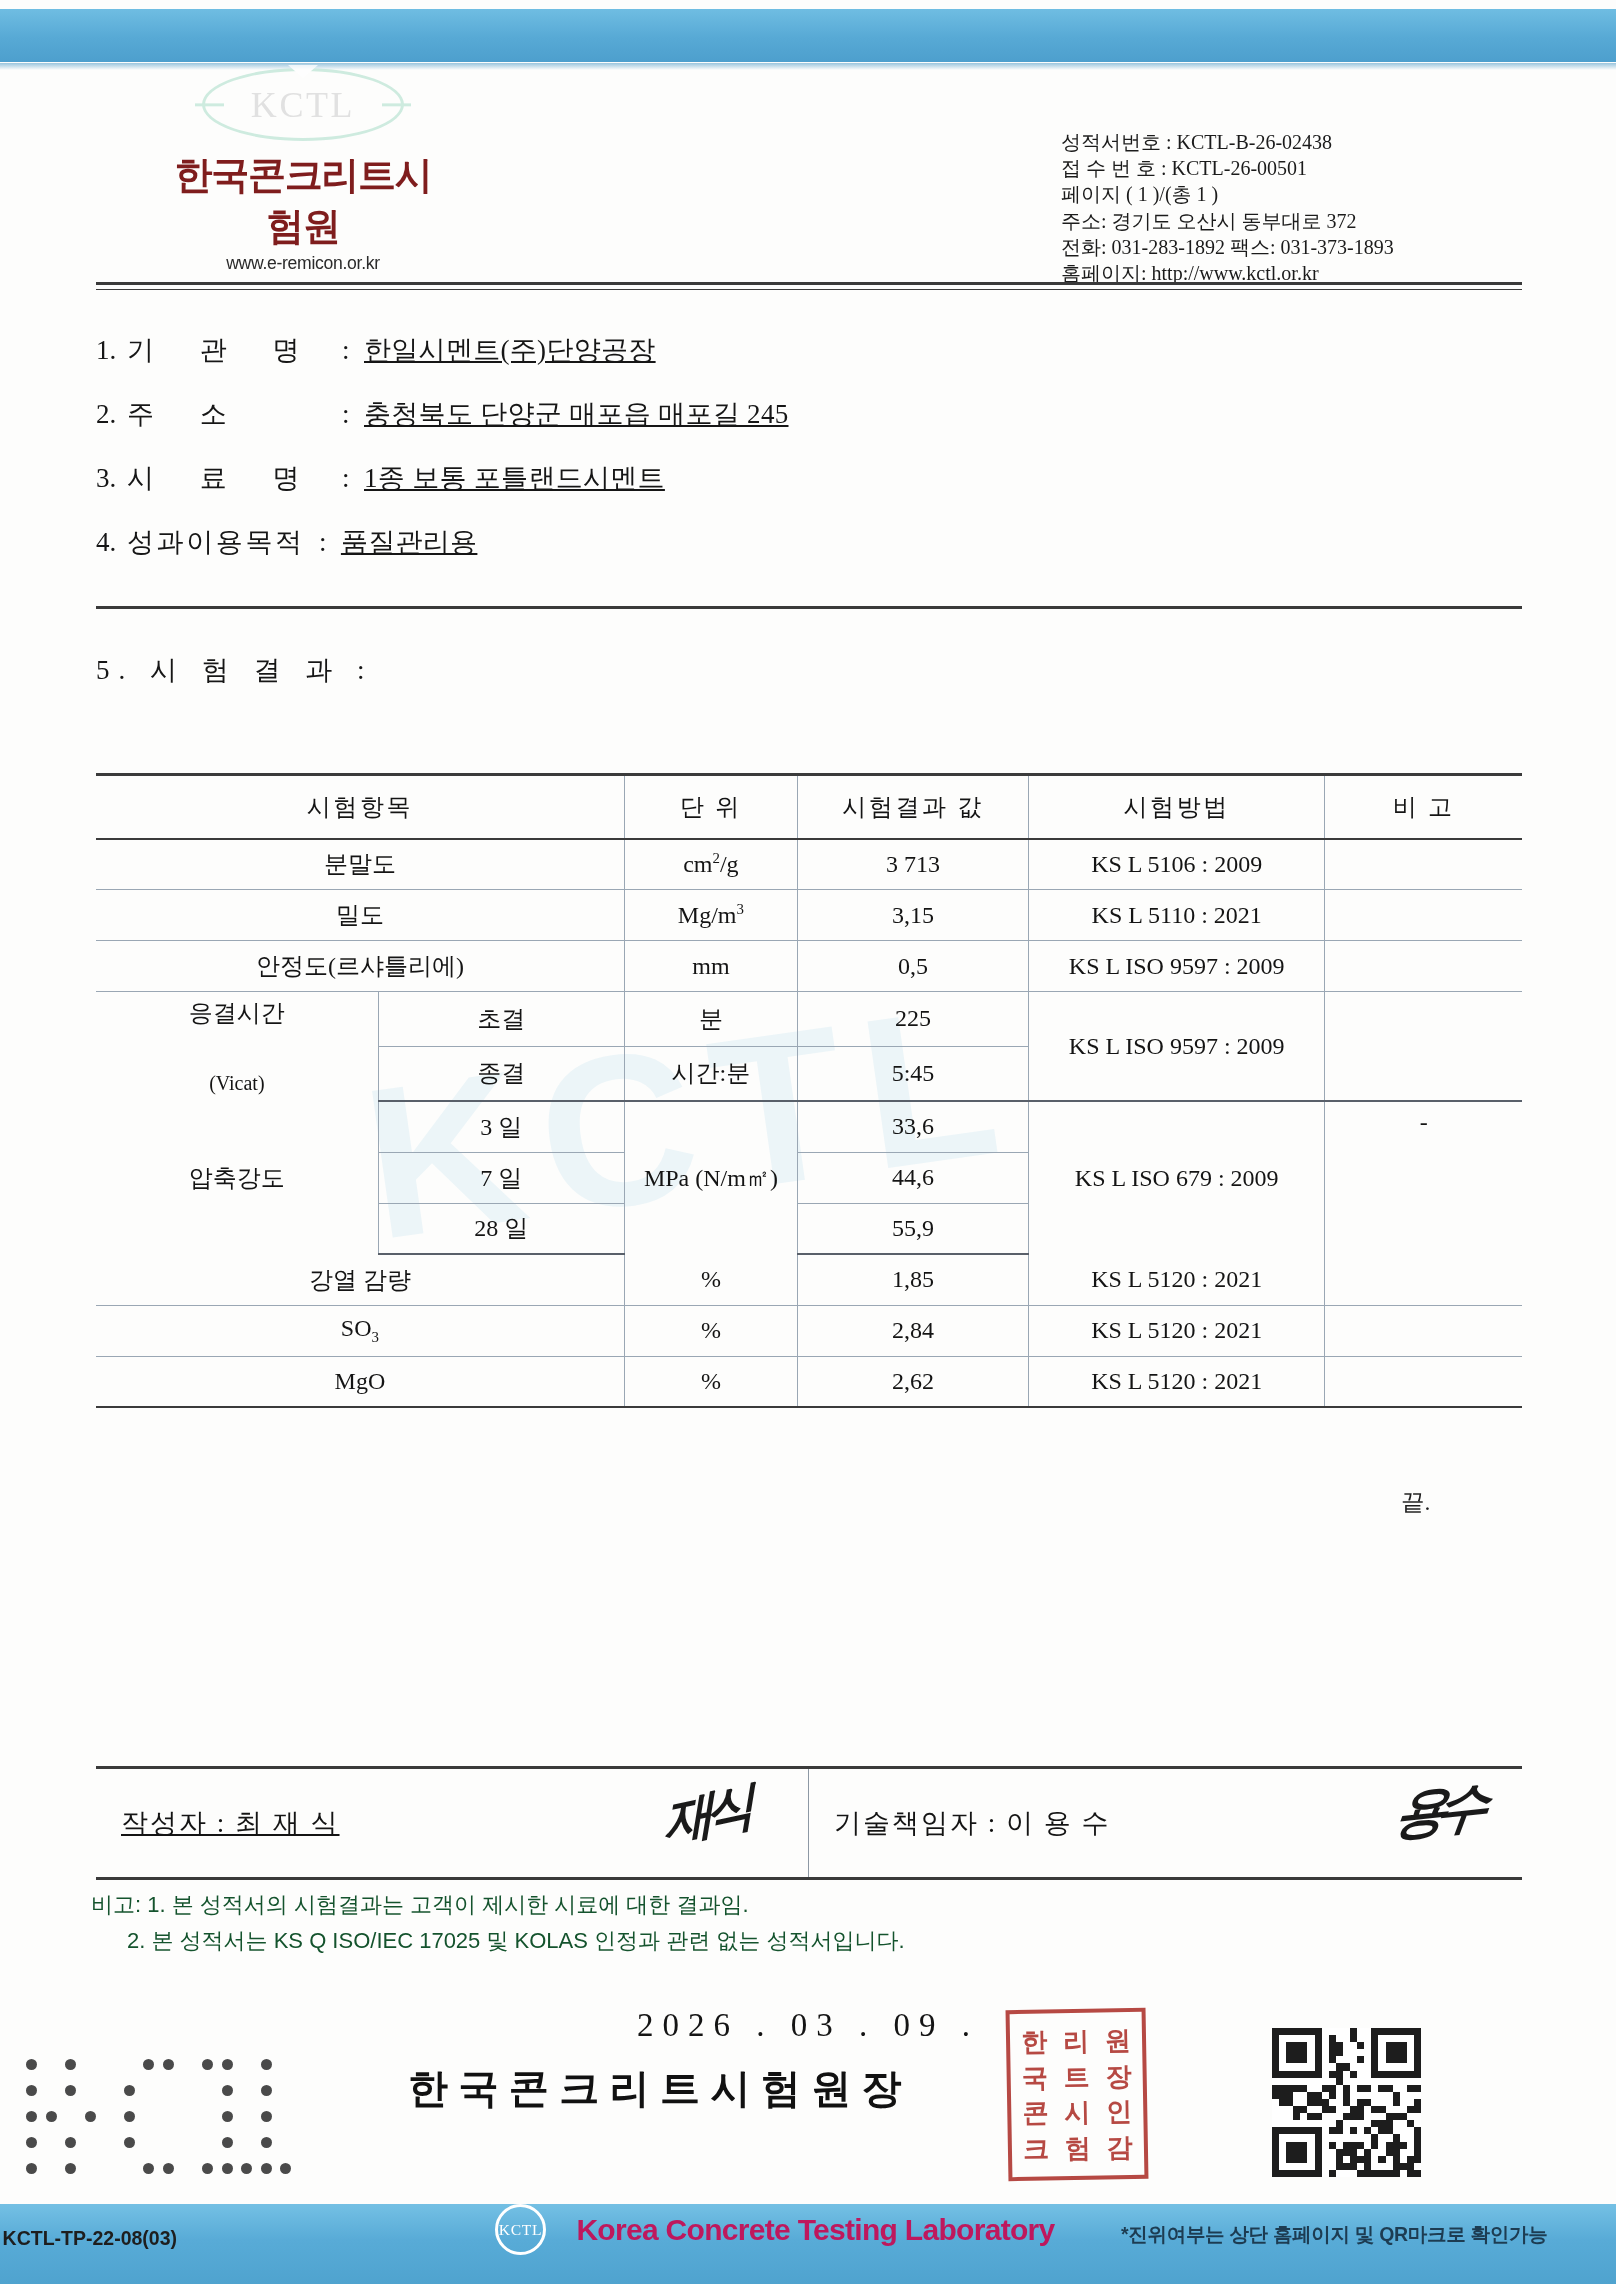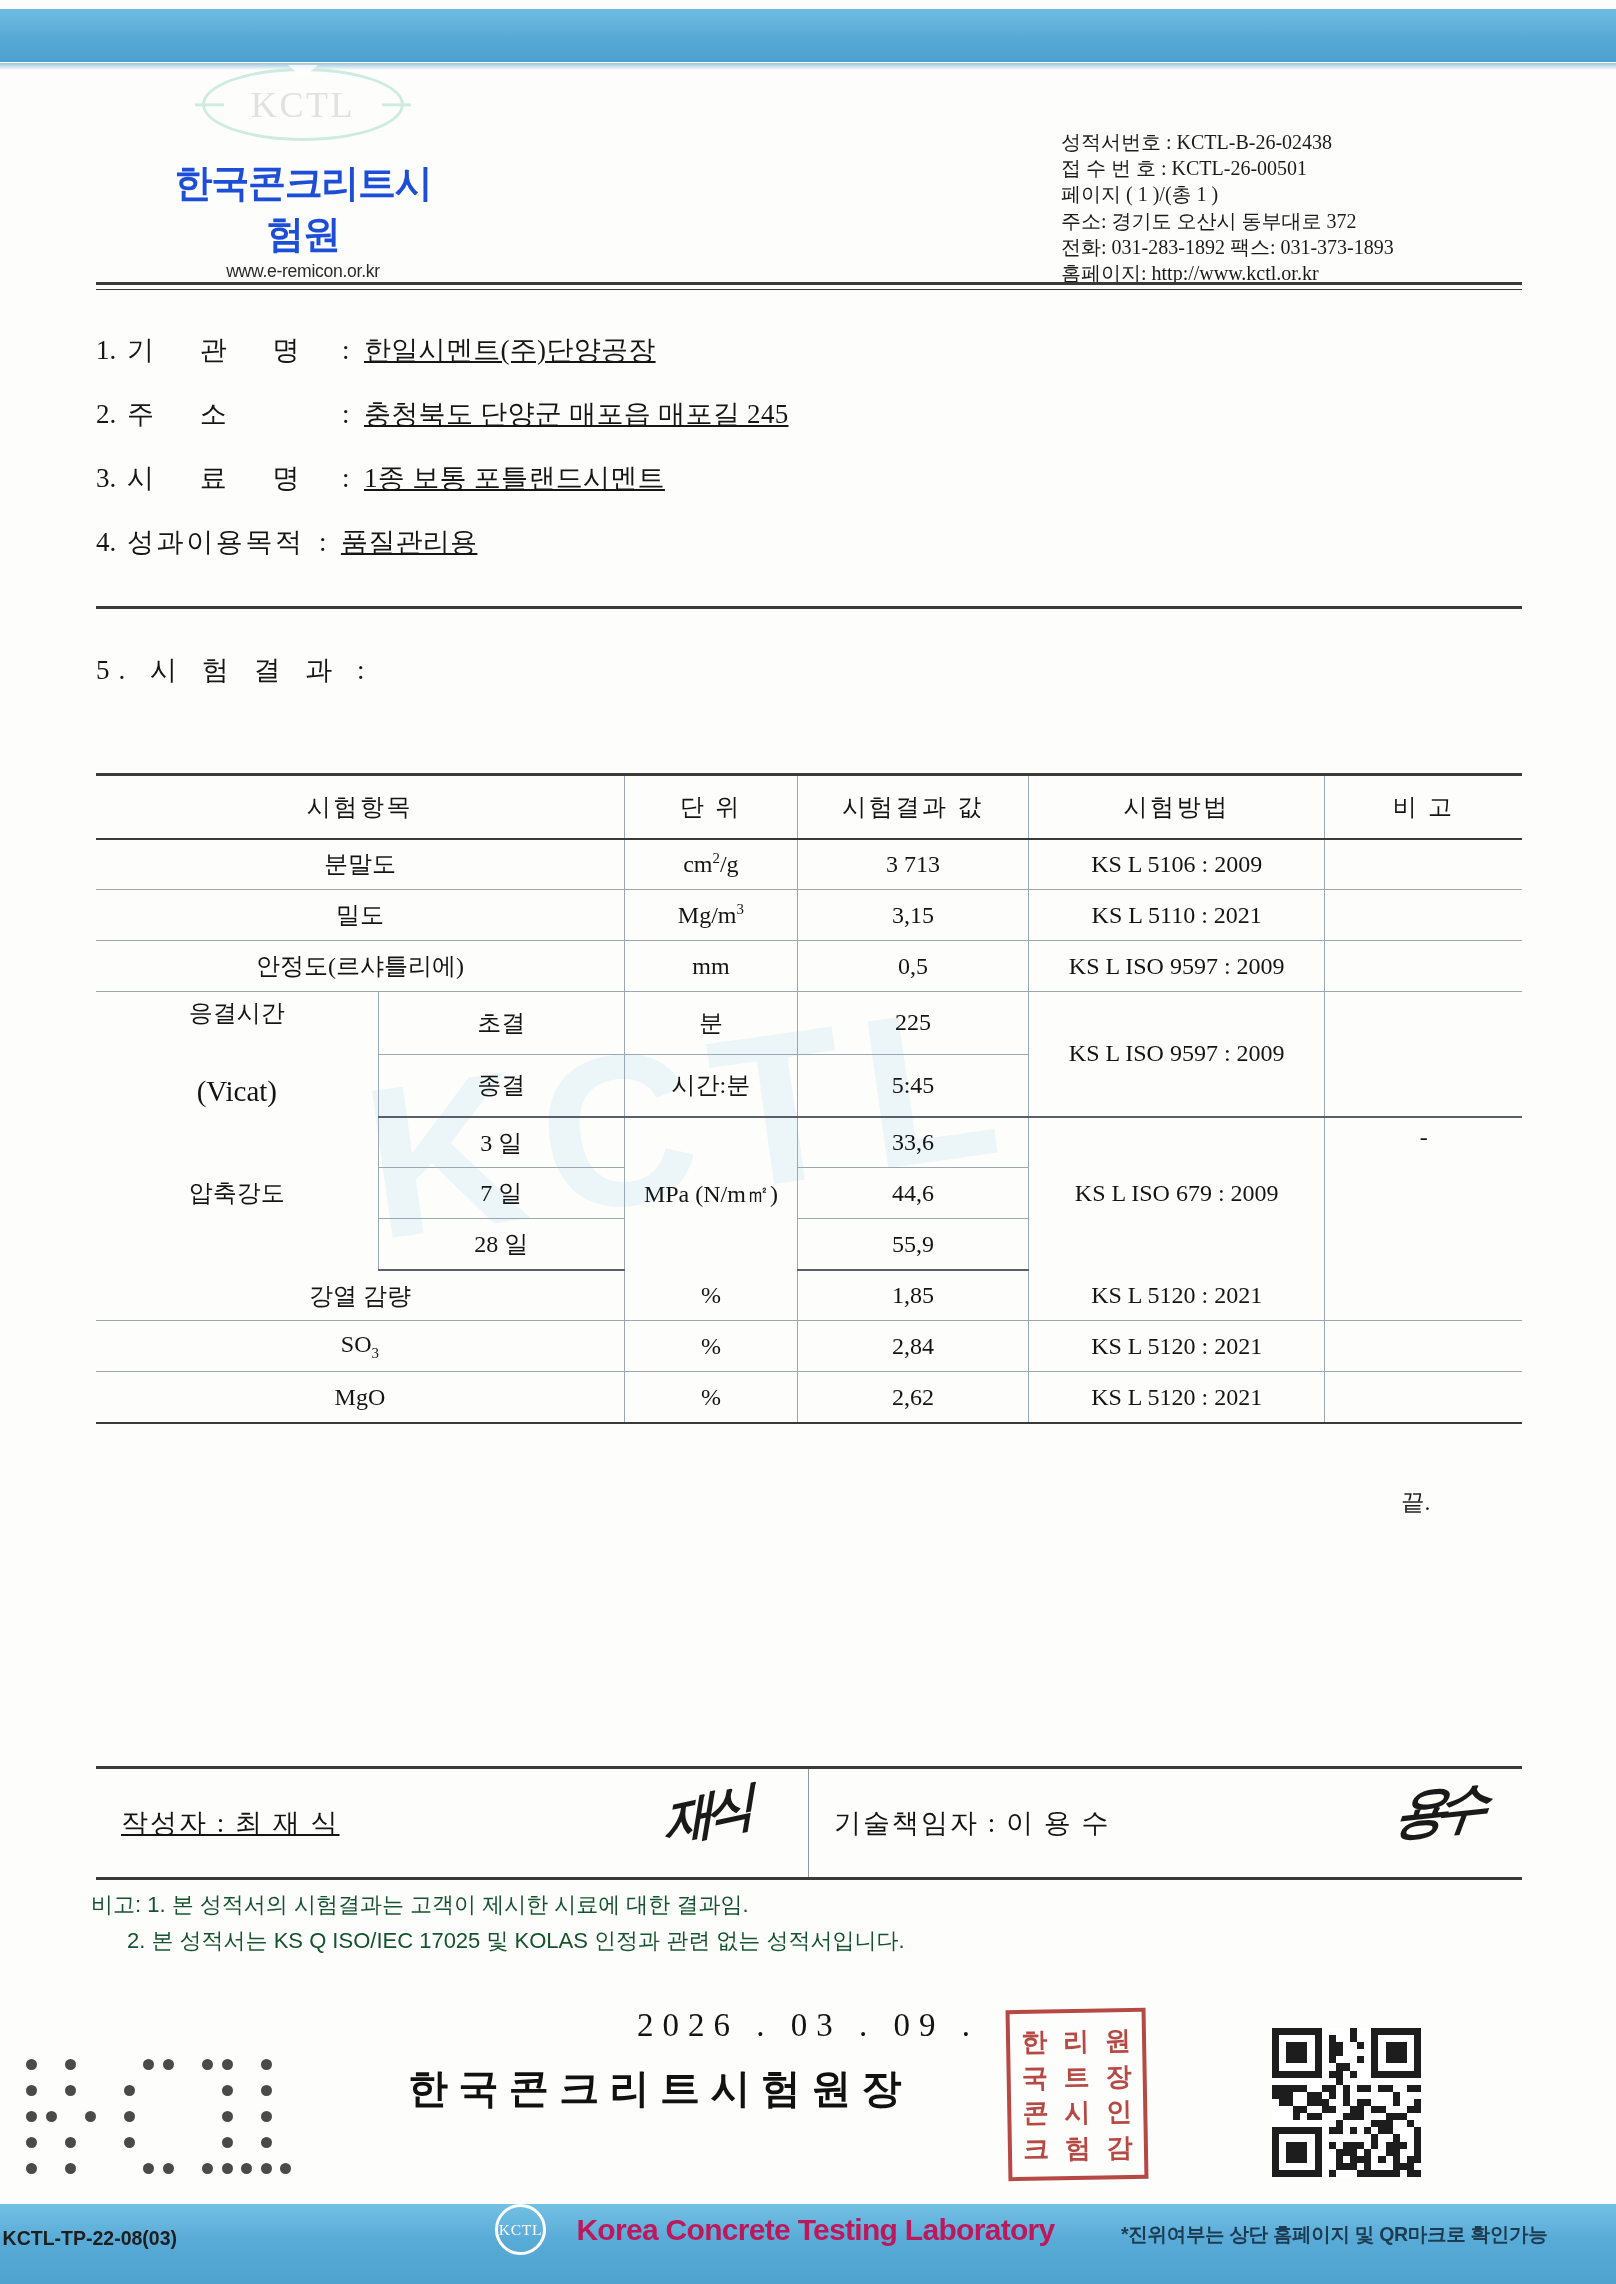--- a/index.html
+++ b/index.html
@@ -61,24 +61,24 @@
     color: #d8d8d8;
   }
   .logo-oval .tick-l,
   .logo-oval .tick-r {
     position: absolute; top: 50%; width: 29px; height: 3.3px;
     background: #bfe5d6; transform: translateY(-50%);
   }
   .logo-oval .tick-l { left: -10.4px; }
   .logo-oval .tick-r { right: -10.4px; }
   .logo-korean {
-    margin-top: 17px;
+    margin-top: 9px;
     font-family: "Liberation Sans", sans-serif;
     font-size: 38px; font-weight: bold;
-    color: #1d4ed8;
+    color: #7f1d1d;
     letter-spacing: -1.3px;
   }
   .logo-url {
     margin-top: 1.3px;
     font-family: "Liberation Sans", sans-serif;
     font-size: 17.6px; color: #2b2b2b; letter-spacing: -0.3px;
   }
 
   
   .doc-title {
@@ -161,21 +161,21 @@
   .hdr-bot td, .hdr-bot th { border-bottom: 2.6px solid #3b3b3b; }
   .sep td { border-bottom: 1.3px solid #9aa7b4; }
   .sep-strong td { border-bottom: 2px solid #59606a; }
   .tbl-bottom td { border-bottom: 2.6px solid #3b3b3b; }
 
   td.data-row { height: 51px; }
   .sup { font-size: .62em; vertical-align: super; }
   .sub { font-size: .62em; vertical-align: sub; }
 
   .vcat-label { line-height: 1.75; font-size: 24px; }
-  .vcat-label .small { font-size: 29px; margin-top: 32px; }
+  .vcat-label .small { font-size: 20px; margin-top: 32px; }
 
   .end-mark {
     position: absolute; left: 1401px; top: 1486px;
     font-family: "Liberation Serif", serif;
     font-size: 23.5px; color: #1d1d1d;
   }
 
   
   .watermark {
     position: absolute; left: 365px; top: 997px;

